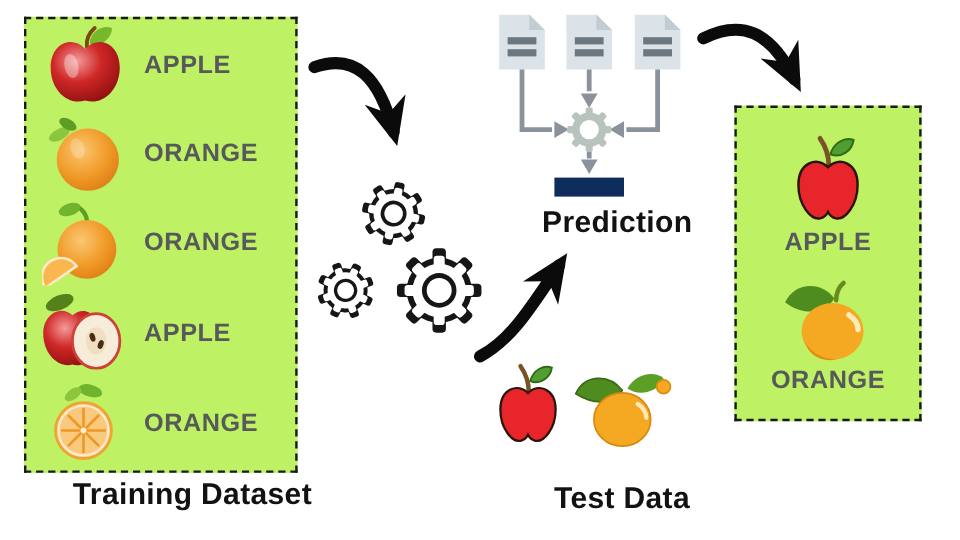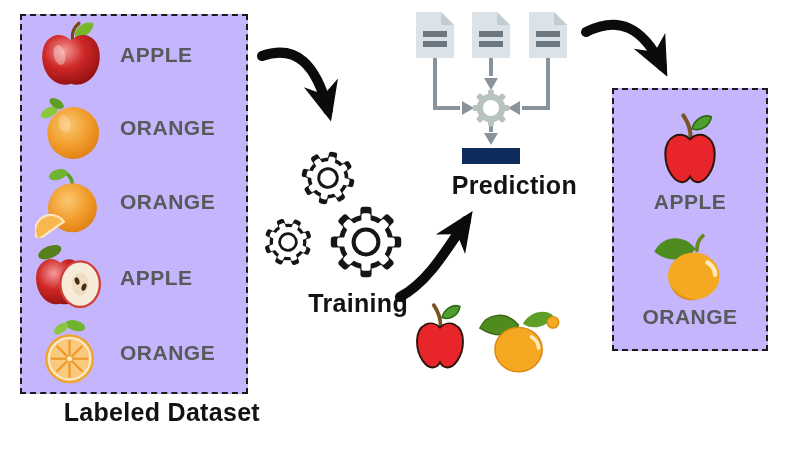--- a/index.html
+++ b/index.html
@@ -2,21 +2,21 @@
 <html><head>
 <meta charset="utf-8">
 <style>
   html,body { margin:0; padding:0; background:#ffffff; }
   .stage {
     position:relative; width:800px; height:450px; background:#ffffff;
     font-family:"Liberation Sans", sans-serif; overflow:hidden;
   }
   .abs { position:absolute; }
   .panel {
-    position:absolute; background:#c4b5fd; border:2px dashed #1a1a1a;
+    position:absolute; background:#bef264; border:2px dashed #1a1a1a;
     box-sizing:border-box;
   }
   .left-panel {
     left:20px; top:14px; width:228px; height:380px;
     display:flex; flex-direction:column; justify-content:space-around;
     padding:2px 0;
   }
   .lrow { display:flex; align-items:center; }
   .fruit-box { width:98px; display:flex; justify-content:center; align-items:center; }
   .fruit-label {
@@ -169,32 +169,31 @@
     </div>
     <div class="lrow">
       <div class="fruit-box">
         <svg width="72" height="72" viewBox="0 0 100 100">
             <use href="#gOrangeCut"></use>
           </svg>
       </div>
       <span class="fruit-label">ORANGE</span>
     </div>
   </div>
-  <div class="caption" style="left:8px; top:398px; width:252px;">Labeled Dataset</div>
+  <div class="caption" style="left:8px; top:398px; width:252px;">Training Dataset</div>
 
   <svg class="abs" style="left:252px; top:40px;" width="95" height="90" viewBox="0 0 95 90">
     <path d="M10,16 C44,4 64,24 76,70" fill="none" stroke="#0b0b0b" stroke-width="10" stroke-linecap="round" marker-end="url(#ah)"></path>
   </svg>
 
   <svg class="abs" style="left:252px; top:138px;" width="185" height="155" viewBox="0 0 185 155">
     <use href="#gline" transform="translate(76,40) scale(0.60) rotate(12)"></use>
     <use href="#gline" transform="translate(36,104) scale(0.54) rotate(25)"></use>
     <use href="#gline" transform="translate(114,104) scale(0.80)"></use>
   </svg>
-  <div class="caption" style="left:248px; top:289px; width:160px;">Training</div>
 
   <svg class="abs" style="left:390px; top:205px;" width="92" height="100" viewBox="0 0 92 100">
     <path d="M10,92 C36,78 52,52 76,16" fill="none" stroke="#0b0b0b" stroke-width="10" stroke-linecap="round" marker-end="url(#ah)"></path>
   </svg>
 
   <svg class="abs" style="left:412px; top:12px;" width="160" height="152" viewBox="0 0 160 152">
     <use href="#doc" x="4" y="0"></use>
     <use href="#doc" x="60" y="0"></use>
     <use href="#doc" x="117" y="0"></use>
     <g stroke="#8a939b" stroke-width="4" fill="none">
@@ -214,20 +213,21 @@
     <rect x="50" y="136" width="58" height="16" fill="#0e2d5d"></rect>
   </svg>
   <div class="caption" style="left:407px; top:171px; width:170px;">Prediction</div>
 
   <svg class="abs" style="left:412px; top:300px;" width="56" height="75" viewBox="0 0 90 120">
     <use href="#gAppleFlat"></use>
   </svg>
   <svg class="abs" style="left:477px; top:305px;" width="86" height="72" viewBox="0 0 120 100">
     <use href="#gOrangeTest"></use>
   </svg>
+  <div class="caption" style="left:409px; top:401px; width:166px;">Test Data</div>
 
   <svg class="abs" style="left:578px; top:14px;" width="100" height="66" viewBox="0 0 100 66">
     <path d="M8,18 C40,2 64,12 84,52" fill="none" stroke="#0b0b0b" stroke-width="10" stroke-linecap="round" marker-end="url(#ah)"></path>
   </svg>
 
   <div class="panel right-panel">
     <div style="display:flex;flex-direction:column;align-items:center;">
       <svg width="60" height="80" viewBox="0 0 90 120">
         <use href="#gAppleFlat"></use>
       </svg>

